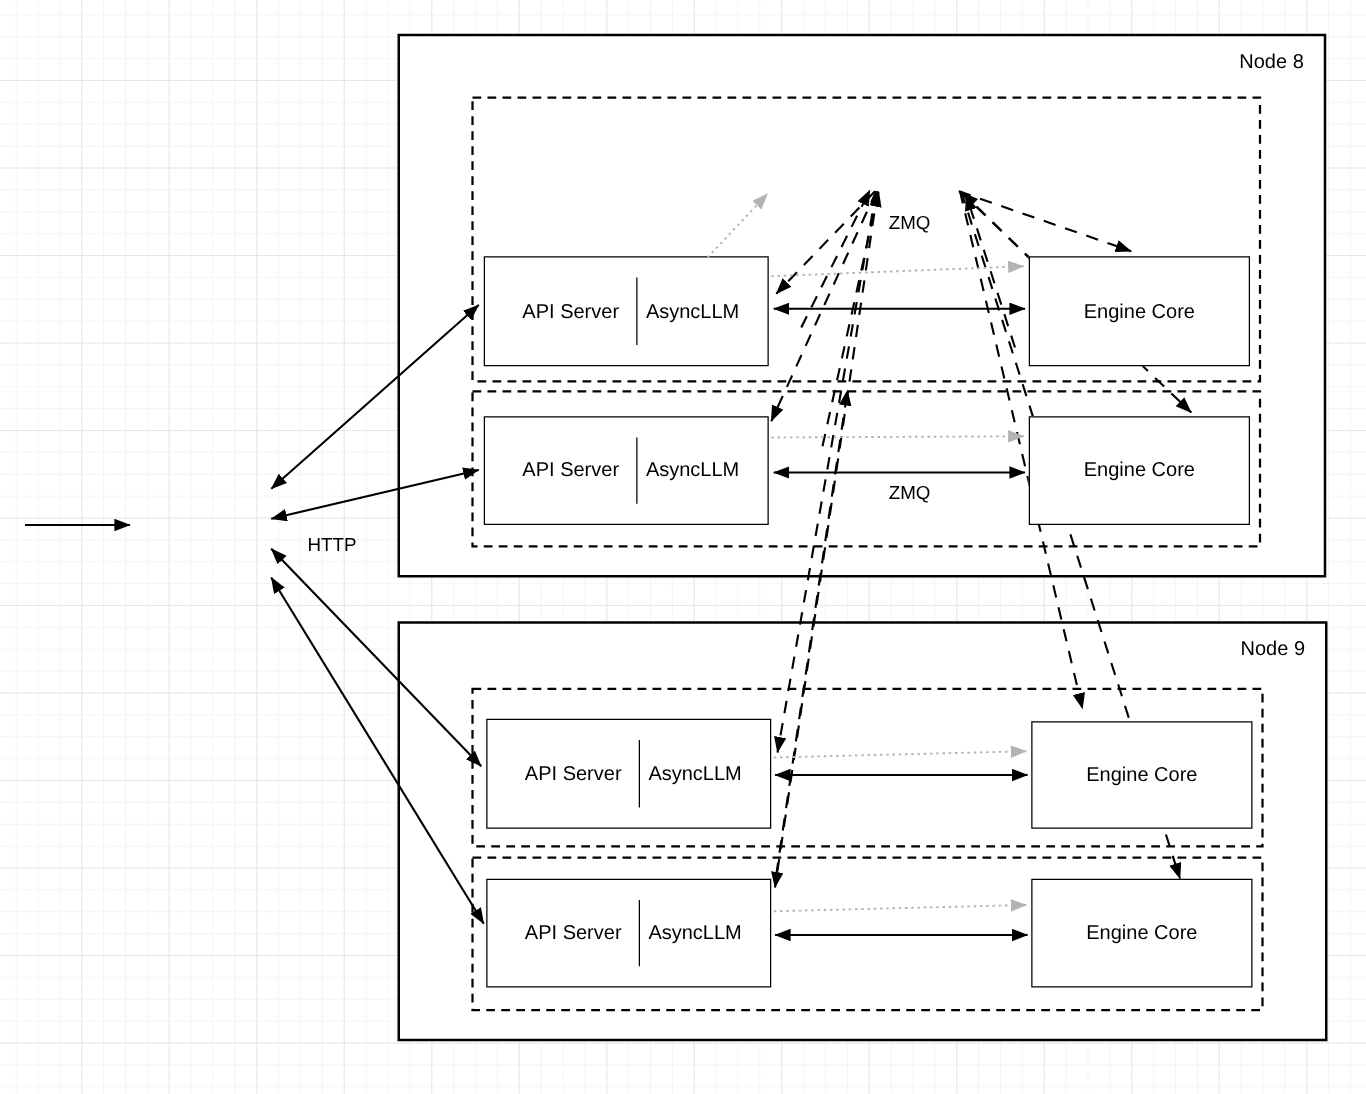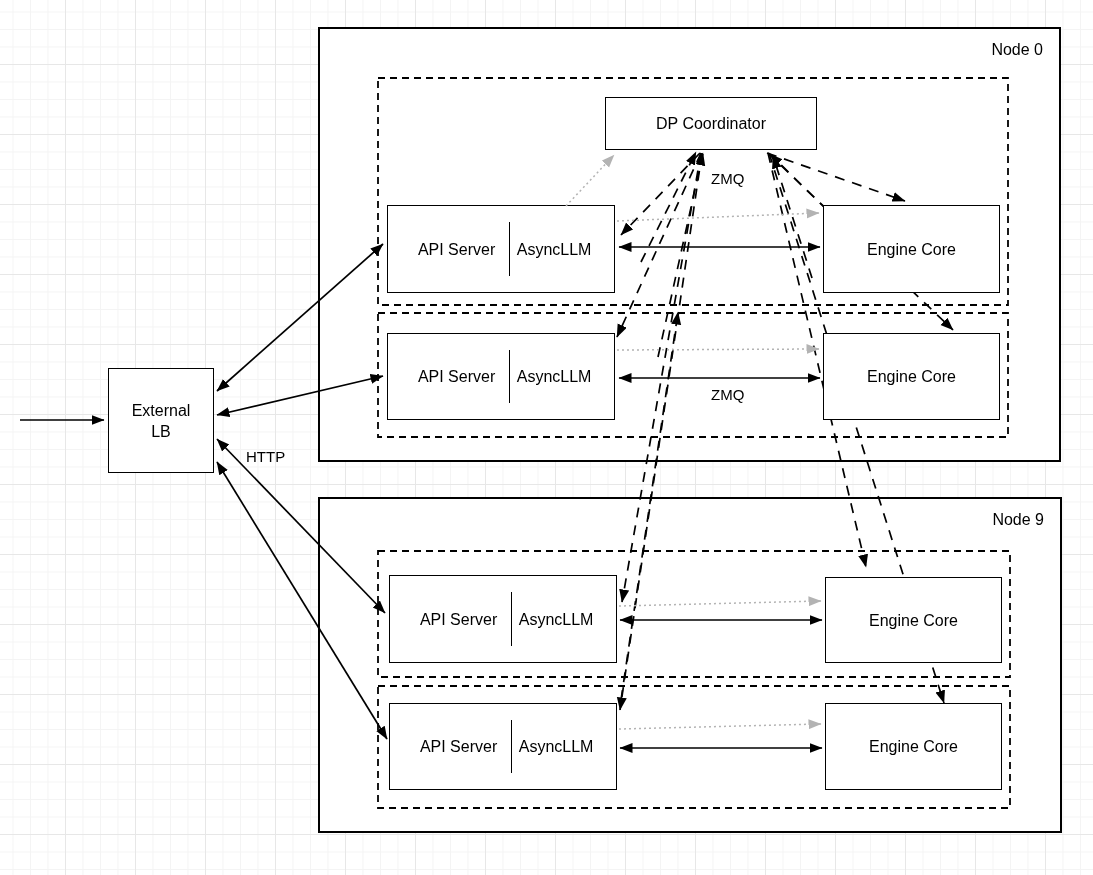--- a/index.html
+++ b/index.html
@@ -38,21 +38,21 @@
   .edge-label{
     position:absolute;z-index:4;font-size:15px;
   }
 </style>
 </head>
 <body>
 
 <div class="canvas">
 
   <div class="node" style="left:318px;top:27px;width:743px;height:435px;">
-    <div class="node-title">Node 0</div>
+    <div class="node-title">Node 8</div>
   </div>
   <div class="node" style="left:318px;top:497px;width:744px;height:336px;">
     <div class="node-title">Node 9</div>
   </div>
 
   <svg class="layer under" width="1093" height="875" viewBox="0 0 1093 875">
     <defs>
       <marker id="arrB" markerWidth="15" markerHeight="12" refX="12.5" refY="5" orient="auto-start-reverse" markerUnits="userSpaceOnUse">
         <path d="M0,0 L13,5 L0,10 z" fill="#000"></path>
       </marker>
@@ -78,30 +78,21 @@
     <g stroke="#000" stroke-width="1.7" stroke-dasharray="10 8" fill="none">
       <line x1="767" y1="153" x2="905" y2="201" marker-end="url(#arrB)"></line>
       <line x1="827" y1="210" x2="770" y2="154" marker-end="url(#arrB)"></line>
       <line x1="768" y1="153" x2="953" y2="330" marker-end="url(#arrB)"></line>
       <line x1="812" y1="278" x2="773" y2="156" marker-end="url(#arrB)"></line>
       <line x1="768" y1="153" x2="866" y2="567" marker-end="url(#arrB)"></line>
       <line x1="769" y1="153" x2="944" y2="703" marker-end="url(#arrB)"></line>
     </g>
   </svg>
 
-  <div class="box" style="left:108px;top:368px;width:106px;height:105px;">
-    <div>
-      <div>External</div>
-      <div>LB</div>
-    </div>
-  </div>
 
-  <div class="box" style="left:605px;top:97px;width:212px;height:53px;">
-    <span>DP Coordinator</span>
-  </div>
 
   <div class="box duo" style="left:387px;top:205px;width:228px;height:88px;">
     <div class="cell first" style="width:123px;">API Server</div>
     <div class="cell" style="width:102px;">AsyncLLM</div>
   </div>
   <div class="box" style="left:823px;top:205px;width:177px;height:88px;">
     <span>Engine Core</span>
   </div>
 
   <div class="box duo" style="left:387px;top:333px;width:228px;height:87px;">
@@ -156,17 +147,17 @@
 
     <g stroke="#b3b3b3" stroke-width="1.5" stroke-dasharray="2 3">
       <line x1="566" y1="206" x2="614" y2="155" marker-end="url(#arrG)"></line>
       <line x1="617" y1="221" x2="819" y2="213" marker-end="url(#arrG)"></line>
       <line x1="617" y1="350" x2="819" y2="349" marker-end="url(#arrG)"></line>
       <line x1="619" y1="606" x2="821" y2="601" marker-end="url(#arrG)"></line>
       <line x1="619" y1="729" x2="821" y2="724" marker-end="url(#arrG)"></line>
     </g>
   </svg>
 
-  <div class="edge-label" style="left:246px;top:428px;margin-top:20px;">HTTP</div>
+  <div class="edge-label" style="left:246px;top:428px;">HTTP</div>
   <div class="edge-label" style="left:711px;top:170px;">ZMQ</div>
   <div class="edge-label" style="left:711px;top:386px;">ZMQ</div>
 
 </div>
 
 </body></html>

